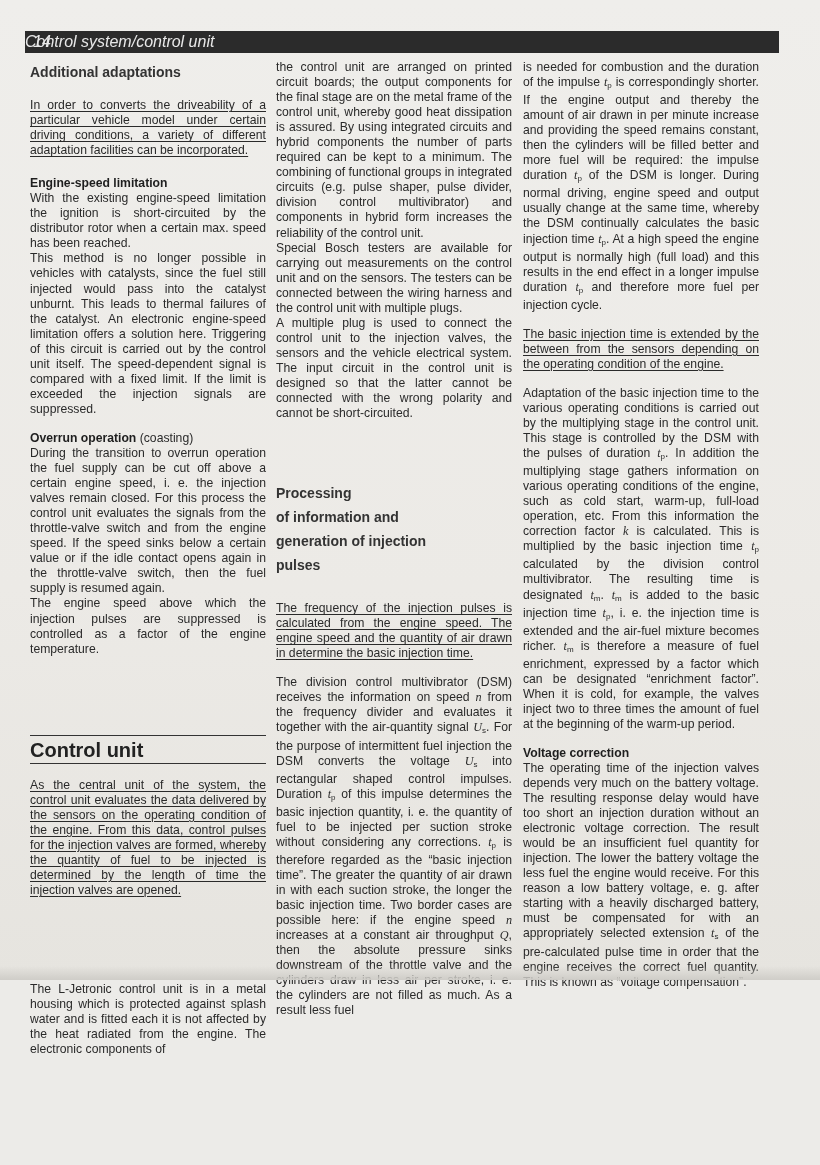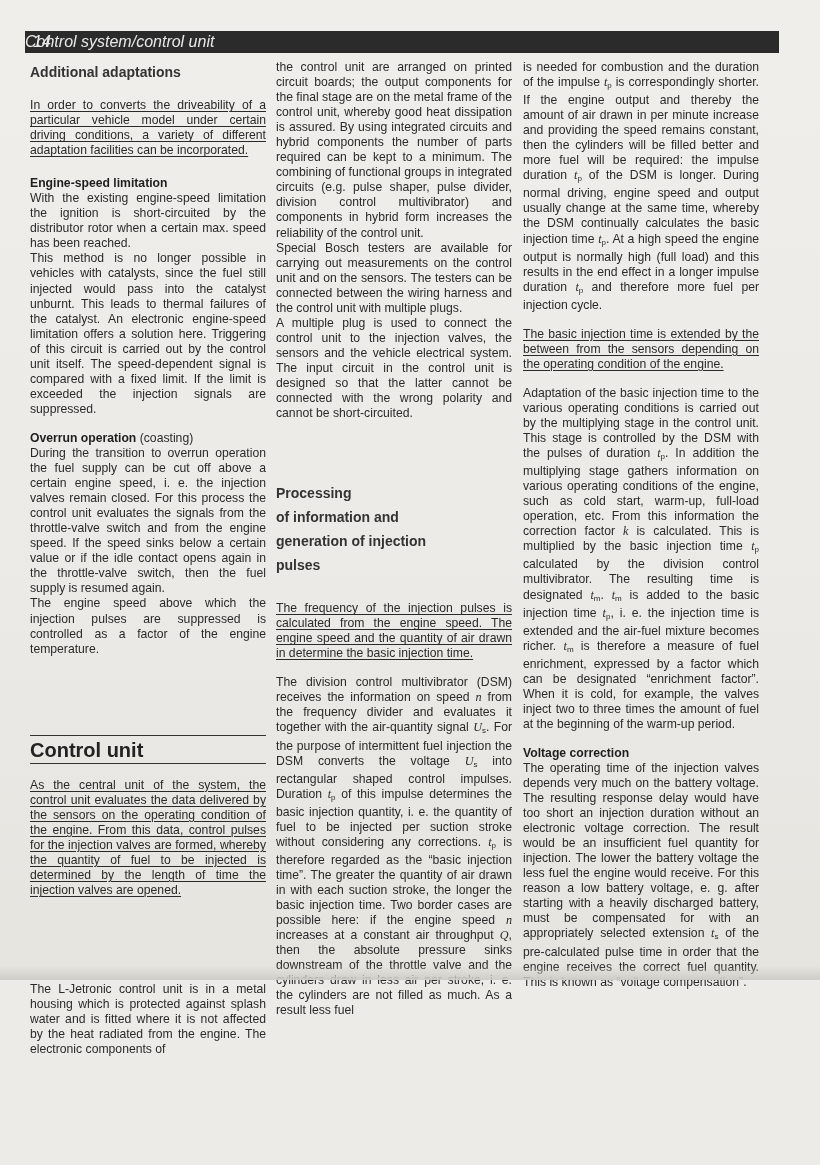--- a/index.html
+++ b/index.html
@@ -71,21 +71,21 @@
     <p><span class="h-bold">Overrun operation</span><span> (coasting)</span></p>
     <p class="just">During the transition to overrun operation the fuel supply can be cut off above a certain engine speed, i. e. the injection valves remain closed. For this process the control unit evaluates the signals from the throttle-valve switch and from the engine speed. If the speed sinks below a certain value or if the idle contact opens again in the throttle-valve switch, then the fuel supply is resumed again.</p>
     <p class="just">The engine speed above which the injection pulses are suppressed is controlled as a factor of the engine temperature.</p>
     <div class="gap60"></div>
     <div class="gap18"></div>
     <h2 class="h-rule">Control unit</h2>
     <div class="gap14"></div>
     <p class="just u">As the central unit of the system, the control unit evaluates the data delivered by the sensors on the operating condition of the engine. From this data, control pulses for the injection valves are formed, whereby the quantity of fuel to be injected is determined by the length of time the injection valves are opened.</p>
     <div class="gap60"></div>
     <div class="gap24"></div>
-    <p class="just">The L-Jetronic control unit is in a metal housing which is protected against splash water and is fitted where it is not affected by the heat radiated from the engine. The electronic components of</p>
+    <p class="just">The L-Jetronic control unit is in a metal housing which is protected against splash water and is fitted each it is not affected by the heat radiated from the engine. The electronic components of</p>
   </div>
 
   <div class="col mid">
     <p class="just">the control unit are arranged on printed circuit boards; the output components for the final stage are on the metal frame of the control unit, whereby good heat dissipation is assured. By using integrated circuits and hybrid components the number of parts required can be kept to a minimum. The combining of functional groups in integrated circuits (e.g. pulse shaper, pulse divider, division control multivibrator) and components in hybrid form increases the reliability of the control unit.</p>
     <p class="just">Special Bosch testers are available for carrying out measurements on the control unit and on the sensors. The testers can be connected between the wiring harness and the control unit with multiple plugs.</p>
     <p class="just">A multiple plug is used to connect the control unit to the injection valves, the sensors and the vehicle electrical system. The input circuit in the control unit is designed so that the latter cannot be connected with the wrong polarity and cannot be short-circuited.</p>
     <div class="gap60"></div>
     <h2 class="h-large">
       <span>Processing</span><br>
       <span>of information and</span><br>

